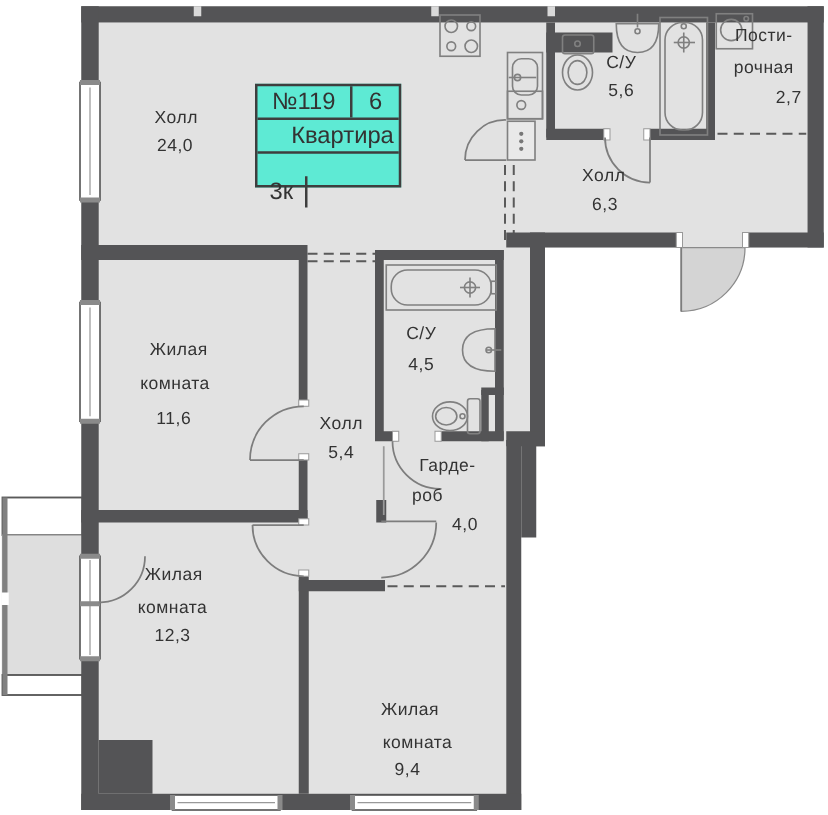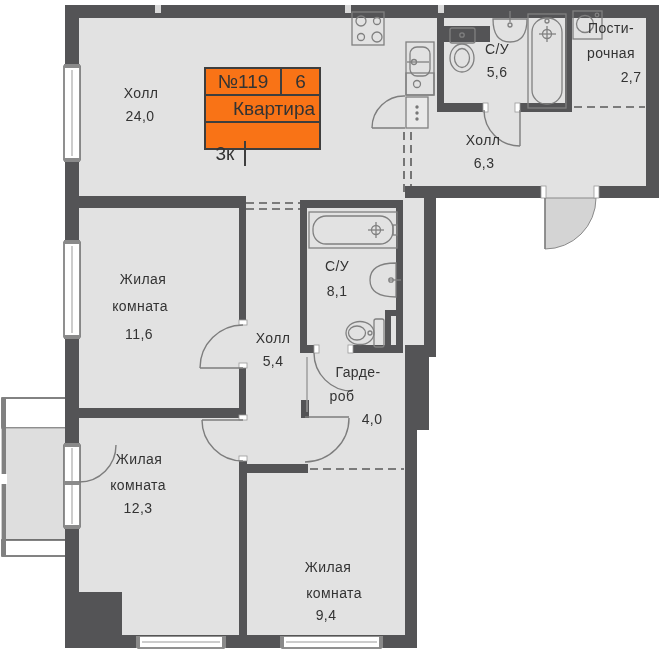--- a/index.html
+++ b/index.html
@@ -1,21 +1,21 @@
 <!DOCTYPE html>
 <html><head>
 <meta charset="utf-8">
 <style>
   html,body{margin:0;padding:0;background:#fff;}
   .canvas{position:relative;width:662px;height:652px;background:#ffffff;overflow:hidden;
           font-family:"Liberation Sans",sans-serif;}
   .plan-svg{position:absolute;left:0;top:0;}
   .lbl{position:absolute;transform:translateX(-50%);font-size:14px;line-height:1.05;
        color:#333;white-space:nowrap;letter-spacing:0.4px;}
-  .apt-table{position:absolute;left:204px;top:67px;width:113px;background:#f97316;
+  .apt-table{position:absolute;left:204px;top:67px;width:113px;background:#5eead4;
              border:2px solid #3e3e3e;color:#333;font-size:19px;}
   .apt-row{display:flex;align-items:center;height:25px;}
   .apt-row+.apt-row{border-top:2px solid #3e3e3e;}
   .apt-cell{display:flex;align-items:center;justify-content:center;height:100%;}
   .apt-cell.bdr{border-right:2px solid #3e3e3e;}
   .c1a{width:74px;} .c1b{flex:1;} .c2{width:100%;margin-left:23px;} .c3a{width:38px;margin-top:36px;} .c3b{flex:1;}
 </style>
 </head>
 <body>
 
@@ -263,21 +263,21 @@
 <div class="lbl" style="left:484px;top:156px">6,3</div>
 
 <div class="lbl" style="left:143px;top:272px">Жилая</div>
 <div class="lbl" style="left:140px;top:299px">комната</div>
 <div class="lbl" style="left:139px;top:327px">11,6</div>
 
 <div class="lbl" style="left:273px;top:331px">Холл</div>
 <div class="lbl" style="left:273px;top:354px">5,4</div>
 
 <div class="lbl" style="left:337px;top:259px">С/У</div>
-<div class="lbl" style="left:337px;top:284px">8,1</div>
+<div class="lbl" style="left:337px;top:284px">4,5</div>
 
 <div class="lbl" style="left:358px;top:365px">Гарде-</div>
 <div class="lbl" style="left:342px;top:389px">роб</div>
 <div class="lbl" style="left:372px;top:412px">4,0</div>
 
 <div class="lbl" style="left:139px;top:452px">Жилая</div>
 <div class="lbl" style="left:138px;top:478px">комната</div>
 <div class="lbl" style="left:138px;top:501px">12,3</div>
 
 <div class="lbl" style="left:328px;top:560px">Жилая</div>

